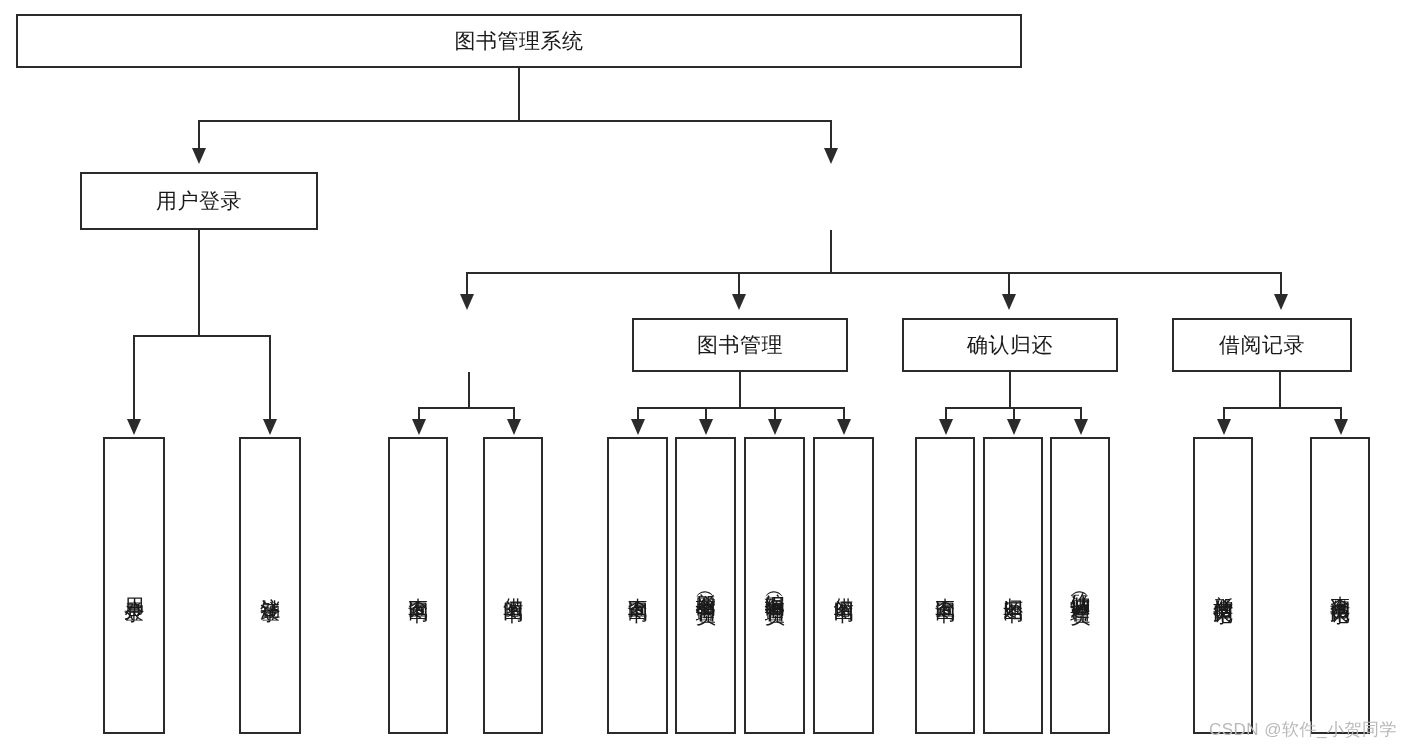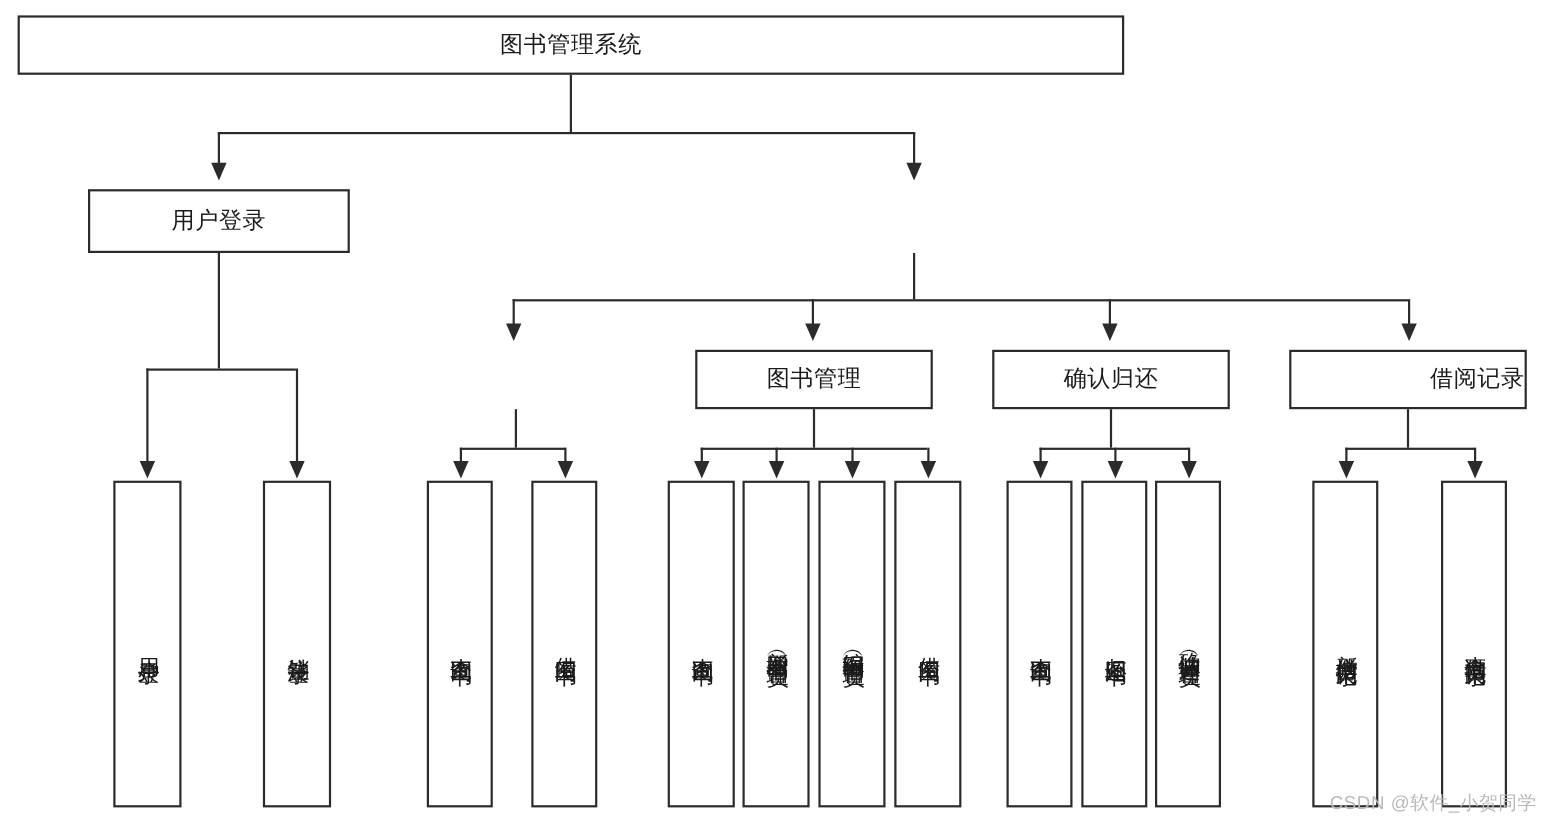--- a/index.html
+++ b/index.html
@@ -125,21 +125,21 @@
   <div class="arrow" style="left:1002px; top:294px;"></div>
   <div class="vline" style="left:1280px; top:272px; height:24px;"></div>
   <div class="arrow" style="left:1274px; top:294px;"></div>
 
   <div class="node horiz" style="left:632px; top:318px; width:216px; height:54px;">
     <span>图书管理</span>
   </div>
   <div class="node horiz" style="left:902px; top:318px; width:216px; height:54px;">
     <span>确认归还</span>
   </div>
-  <div class="node horiz" style="left:1172px; top:318px; width:216px; height:54px;justify-content:flex-end;">
+  <div class="node horiz" style="left:1172px; top:318px; width:180px; height:54px;">
     <span>借阅记录</span>
   </div>
 
   <div class="vline" style="left:468px; top:372px; height:35px;"></div>
   <div class="hline" style="left:418px; top:407px; width:96px;"></div>
   <div class="vline" style="left:418px; top:407px; height:14px;"></div>
   <div class="arrow" style="left:412px; top:419px;"></div>
   <div class="vline" style="left:513px; top:407px; height:14px;"></div>
   <div class="arrow" style="left:507px; top:419px;"></div>
 

